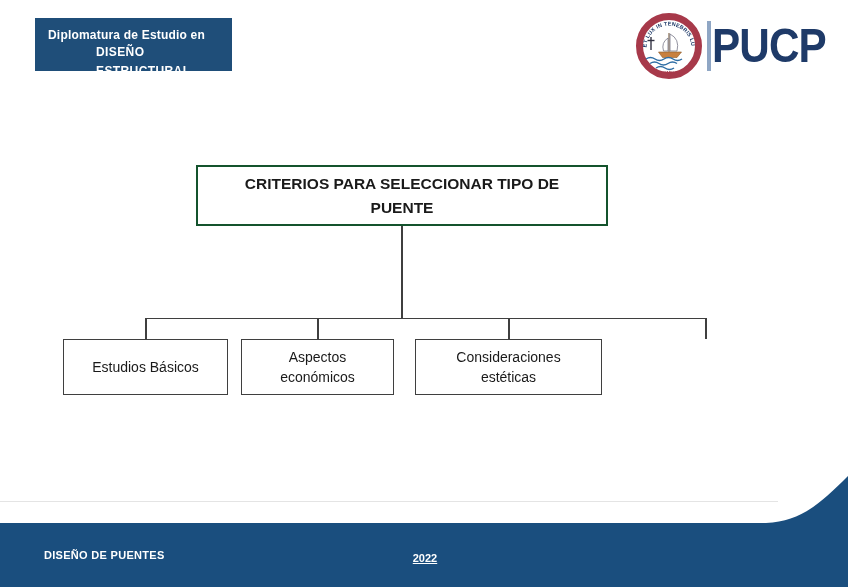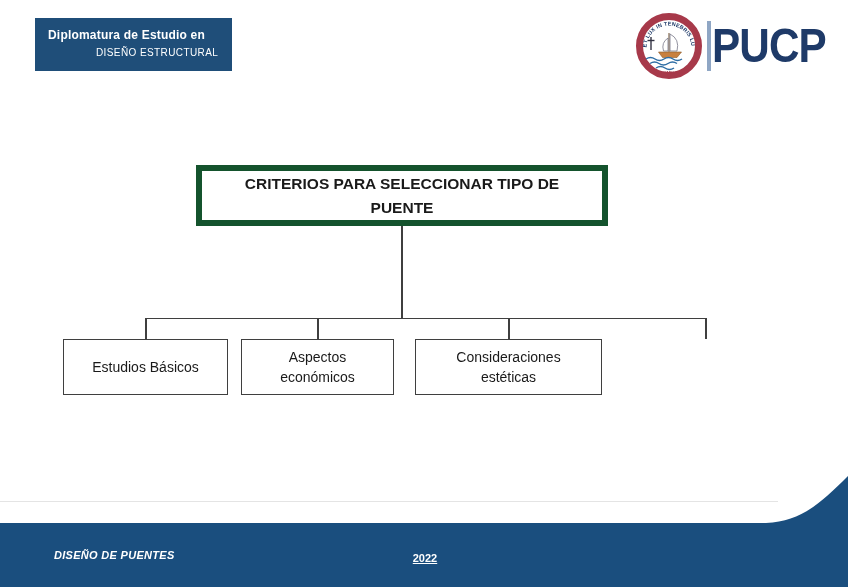--- a/index.html
+++ b/index.html
@@ -7,57 +7,57 @@
     position:relative;width:848px;height:587px;background:#ffffff;overflow:hidden;
     font-family:"Liberation Sans",sans-serif;
   }
   
   .program-box{
     position:absolute;left:35px;top:18px;width:197px;height:53px;
     background:#1F4E79;color:#ffffff;box-sizing:border-box;
     padding:9px 0 0 13px;
   }
   .program-line1{font-size:12px;font-weight:700;letter-spacing:.2px;line-height:16px;}
-  .program-line2{font-size:10px;font-weight:400;letter-spacing:.4px;line-height:19px;padding-left:48px;}
+  .program-line2{font-size:12px;font-weight:700;letter-spacing:.4px;line-height:19px;padding-left:48px;}
   
   .logo-seal{position:absolute;left:635px;top:12px;width:68px;height:68px;}
   .logo-sep{position:absolute;left:707px;top:21px;width:4px;height:50px;background:#8FA6C4;}
   .logo-wordmark{
     position:absolute;left:712px;top:22px;width:130px;
     font-size:48px;font-weight:700;color:#1E3A68;line-height:48px;
     letter-spacing:-1px;transform:scaleX(.88);transform-origin:left center;
   }
   
   .dg-box{
     position:absolute;background:#ffffff;
     display:flex;align-items:center;justify-content:center;text-align:center;
     color:#1a1a1a;box-sizing:border-box;
   }
   .dg-root{
-    left:196px;top:165px;width:412px;height:61px;border:6px solid #14532d;
+    left:196px;top:165px;width:412px;height:61px;border:2px solid #14532d;
     font-size:15.5px;font-weight:700;line-height:24px;padding:0 28px;
   }
   .dg-child{border:1.5px solid #3F3F3F;font-size:14px;line-height:20px;top:339px;height:56px;}
   .dg-child-1{left:63px; width:165px;padding:3px 10px;}
   .dg-child-2{left:241px;width:153px;padding:0 18px;}
   .dg-child-3{left:415px;width:187px;padding:0 20px;}
   .dg-child-4{left:624px;width:162px;padding:0 18px;}
   .conn{position:absolute;background:#3F3F3F;}
   .conn-root-v{left:401px;top:226px;width:1.5px;height:92px;}
   .conn-h{left:145px;top:317.5px;width:561px;height:1.5px;}
   .conn-d1{left:145px;top:318px;width:1.5px;height:21px;}
   .conn-d2{left:317px;top:318px;width:1.5px;height:21px;}
   .conn-d3{left:508px;top:318px;width:1.5px;height:21px;}
   .conn-d4{left:705px;top:318px;width:1.5px;height:21px;}
   
   .footer-accent{position:absolute;left:0;top:501px;width:778px;height:1px;background:#E4E4E4;}
   .footer-swoosh{position:absolute;left:0;top:460px;width:848px;height:127px;}
   .footer-course{
-    position:absolute;left:54px;top:549px;color:#ffffff;
-    font-size:11px;font-weight:700;letter-spacing:.3px;font-style:italic;
+    position:absolute;left:44px;top:549px;color:#ffffff;
+    font-size:11px;font-weight:700;letter-spacing:.3px;
   }
   .footer-year{
     position:absolute;left:403px;top:552px;width:44px;text-align:center;
     color:#ffffff;font-size:11px;font-weight:700;text-decoration:underline;
   }
 </style>
 </head>
 <body>
 
 <div class="slide">

